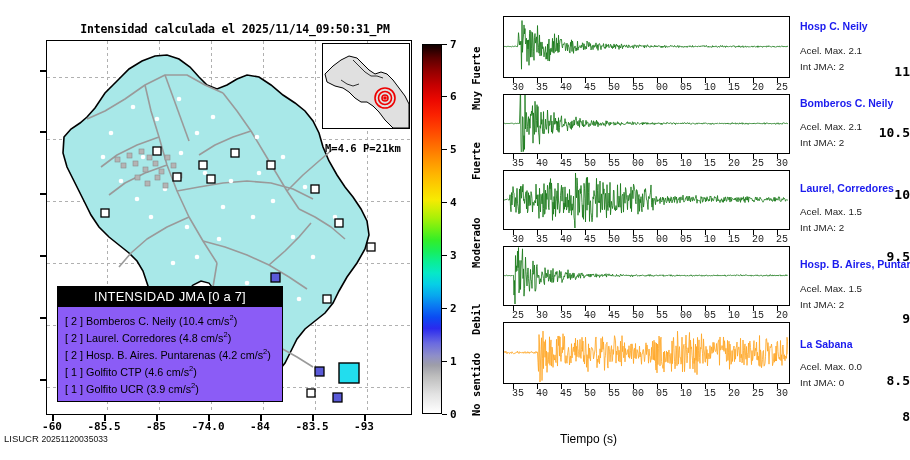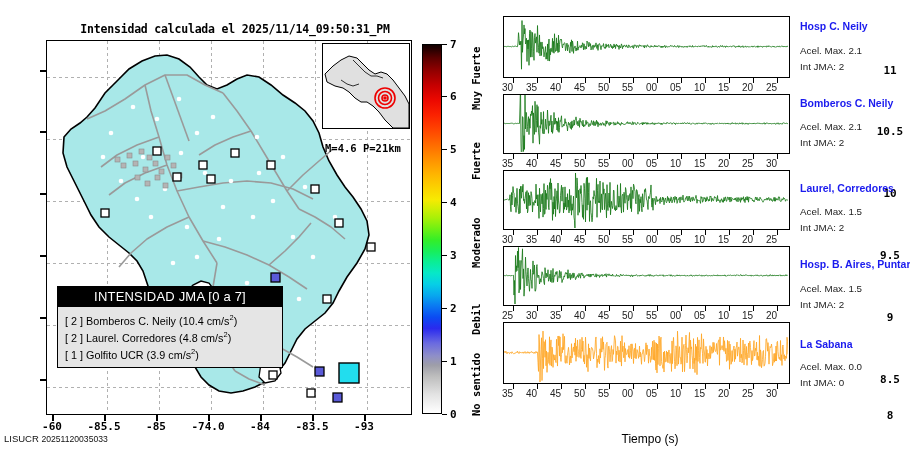--- a/index.html
+++ b/index.html
@@ -10,35 +10,35 @@
   #title{position:absolute;left:70px;top:22px;width:330px;text-align:center;
          font-family:"DejaVu Sans Mono",monospace;font-weight:bold;font-size:11.5px;
          letter-spacing:-0.2px;white-space:nowrap;}
 
   
   #map-frame{position:absolute;left:46px;top:40px;width:366px;height:375px;
              border:1.6px solid #000;background:#fff;box-sizing:border-box;overflow:hidden;}
   #map-svg{position:absolute;left:0;top:0;}
 
   .ylab{position:absolute;right:0;font-family:"DejaVu Sans Mono",monospace;
-        font-weight:bold;font-size:11px;text-align:center;width:40px;}
+        font-weight:bold;font-size:13px;text-align:right;width:40px;}
   .xlab{position:absolute;top:420px;font-family:"DejaVu Sans Mono",monospace;
         font-weight:bold;font-size:11px;text-align:center;width:60px;}
   .ytick{position:absolute;left:40px;width:6px;height:1.6px;background:#000;}
   .xtick{position:absolute;width:1.6px;height:6px;background:#000;}
 
   
   #inset{position:absolute;left:322px;top:43px;width:88px;height:86px;
          border:1.4px solid #000;background:#fff;box-sizing:border-box;overflow:hidden;}
   #mag-text{position:absolute;left:325px;top:142px;font-family:"DejaVu Sans Mono",monospace;
             font-size:10.5px;font-weight:bold;white-space:nowrap;}
 
   
   #legend{position:absolute;left:57px;top:286px;width:226px;border:1.4px solid #000;
-          box-sizing:border-box;background:#e5e5e5;}
+          box-sizing:border-box;background:#8b5cf6;}
   #legend-header{background:#000;color:#fff;text-align:center;font-size:13px;
                  padding:2px 0 3px;letter-spacing:0.2px;}
   #legend-body{padding:4px 6px 5px 7px;}
   .leg-row{font-size:10.8px;line-height:13.4px;white-space:nowrap;color:#000;}
   .leg-row sup{font-size:7.5px;vertical-align:super;}
 
   
   #cbar{position:absolute;left:422px;top:44px;width:20px;height:370px;
         border:1.3px solid #000;box-sizing:border-box;
         background:linear-gradient(to top,
@@ -56,27 +56,27 @@
   .cbcat{position:absolute;left:470px;font-family:"DejaVu Sans Mono",monospace;
          font-weight:bold;font-size:10.5px;white-space:nowrap;
          transform-origin:left top;transform:rotate(-90deg);}
 
   
   .seis-box{position:absolute;left:503px;width:287px;border:1.5px solid #000;
             background:#fff;box-sizing:border-box;overflow:hidden;}
   .seis-svg{position:absolute;left:0;top:0;}
   .axis-row{position:absolute;left:503px;width:287px;height:16px;}
   .atick{position:absolute;top:0;width:1.2px;height:5px;background:#000;}
-  .alab{position:absolute;top:4px;width:22px;margin-left:-11px;text-align:left;
-        font-size:10px;color:#222;}
+  .alab{position:absolute;top:4px;width:22px;margin-left:-11px;text-align:right;
+        font-size:10px;color:#222;font-family:Liberation Mono, monospace;}
   .st-name{position:absolute;left:800px;font-size:10.5px;font-weight:bold;
            color:#1a1aee;white-space:nowrap;}
   .st-acc{position:absolute;left:800px;font-size:9.8px;color:#222;white-space:nowrap;}
   .st-int{position:absolute;left:800px;font-size:9.8px;color:#222;white-space:nowrap;}
-  #tiempo{position:absolute;left:560px;top:432px;width:180px;text-align:center;font-size:12px;}
+  #tiempo{position:absolute;left:560px;top:432px;width:180px;font-size:12px;}
 
   #footer{position:absolute;left:4px;top:433px;font-size:9.5px;color:#111;}
   #footer .code{font-size:8.6px;}
 </style>
 </head>
 <body>
 
 <div id="title">Intensidad calculada el 2025/11/14_09:50:31_PM</div>
 
 <div id="map-frame">
@@ -271,20 +271,32 @@
       (<span>10.4</span>
       <span>cm/s</span><sup>2</sup>)
     </div>
     <div class="leg-row">
       <span>[ 2 ]</span>
       <span>Laurel. Corredores</span>
       (<span>4.8</span>
       <span>cm/s</span><sup>2</sup>)
     </div>
     <div class="leg-row">
+      <span>[ 2 ]</span>
+      <span>Hosp. B. Aires. Puntarenas</span>
+      (<span>4.2</span>
+      <span>cm/s</span><sup>2</sup>)
+    </div>
+    <div class="leg-row">
+      <span>[ 1 ]</span>
+      <span>Golfito CTP</span>
+      (<span>4.6</span>
+      <span>cm/s</span><sup>2</sup>)
+    </div>
+    <div class="leg-row">
       <span>[ 1 ]</span>
       <span>Golfito UCR</span>
       (<span>3.9</span>
       <span>cm/s</span><sup>2</sup>)
     </div>
   </div>
 </div>
 
 <div id="cbar"></div>
 <div class="cbtick" style="top:414px"></div>

